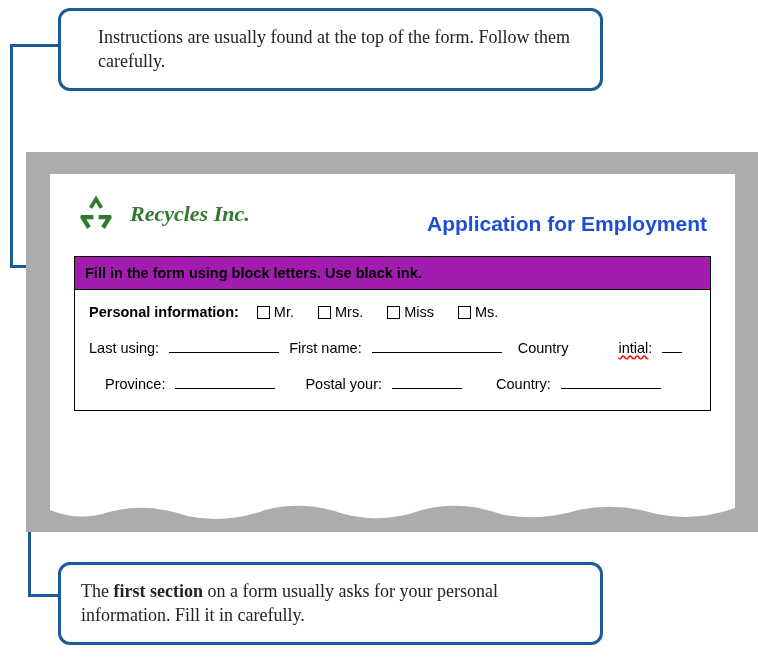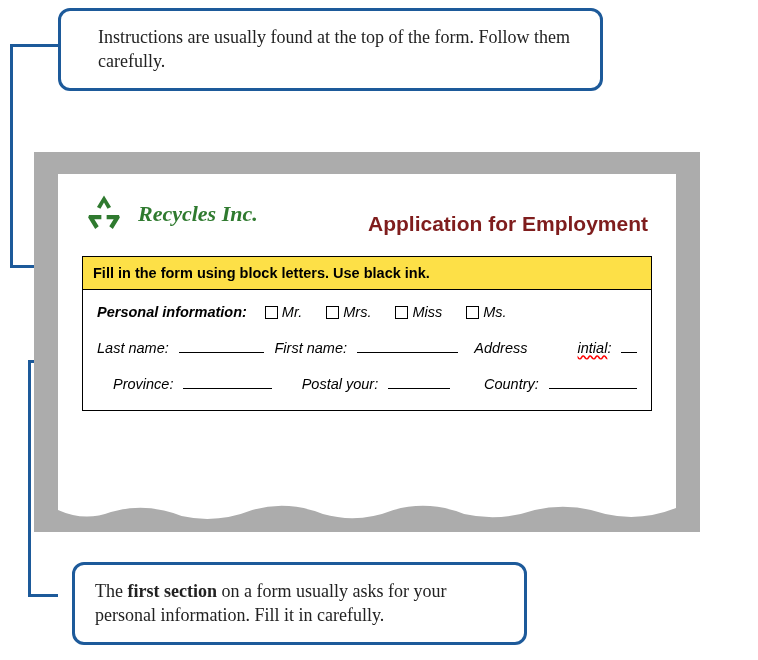--- a/index.html
+++ b/index.html
@@ -18,21 +18,21 @@
     border: 3px solid #1d5a9a;
     border-radius: 12px;
     background: #fff;
     padding: 14px 20px;
     font-family: Georgia, 'Times New Roman', serif;
     font-size: 18px;
     color: #222;
     line-height: 1.35;
   }
   .callout-top { left: 58px; top: 8px; width: 545px; padding-left: 37px; }
-  .callout-bottom { left: 72px; top: 562px; width: 455px; }
+  .callout-bottom { left: 58px; top: 562px; width: 545px; }
 
   
   .connector { position: absolute; background: #1d5a9a; }
   .conn-top-h { left: 10px; top: 44px; width: 48px; height: 3px; }
   .conn-top-v { left: 10px; top: 44px; width: 3px; height: 224px; }
   .arrow-top  { position:absolute; left:60px; top:258px; }
   .conn-top-arrowh { left:13px; top:265px; width:47px; height:3px; }
 
   .conn-bot-v { left: 28px; top: 360px; width: 3px; height: 236px; }
   .conn-bot-h { left: 28px; top: 594px; width: 30px; height: 3px; }
@@ -42,23 +42,23 @@
   .arrowhead {
     width: 0; height: 0;
     border-top: 7px solid transparent;
     border-bottom: 7px solid transparent;
     border-left: 12px solid #1d5a9a;
   }
 
   
   .panel {
     position: absolute;
-    left: 34px;
+    left: 26px;
     top: 152px;
-    width: 666px;
+    width: 733px;
     height: 380px;
     background: #acacac;
     overflow: hidden;
   }
   .form-sheet {
     position: absolute;
     left: 24px;
     top: 22px;
     right: 24px;
     bottom: 30px;
@@ -88,38 +88,38 @@
     font-family: "Comic Sans MS", "Brush Script MT", cursive;
     font-weight: bold;
     font-size: 22px;
     color: #2f7a2f;
     font-style: italic;
   }
   .app-title {
     font-family: Arial, sans-serif;
     font-size: 21px;
     font-weight: bold;
-    color: #7f1d1d;
+    color: #1d4ed8;
   }
 
   
   .form-box {
     margin: 12px 24px 0 24px;
     border: 1px solid #000;
     font-family: Arial, sans-serif;
     font-size: 14.5px;
   }
   .instr-bar {
-    background: #fde047;
+    background: #a21caf;
     padding: 8px 10px;
     font-weight: bold;
     border-bottom: 1px solid #000;
   }
   .section-body { padding: 14px 14px 12px 14px; }
-  .row { display:flex; align-items:baseline; gap:10px; margin-bottom:18px; white-space:nowrap;font-style:italic; }
+  .row { display:flex; align-items:baseline; gap:10px; margin-bottom:18px; white-space:nowrap; }
   .row:last-child { margin-bottom: 6px; margin-left: 16px; }
   .lbl-bold { font-weight: bold; }
   .sq {
     display:inline-block;
     width:13px; height:13px;
     border:1.5px solid #000;
     margin: 0 4px 0 8px;
     vertical-align: -2px;
   }
   .tlabel { margin-right: 6px; }
@@ -175,25 +175,25 @@
 
         <div class="row">
           <span class="lbl-bold">Personal  information:</span>
           <span><span class="sq"></span><span class="tlabel">Mr.</span></span>
           <span><span class="sq"></span><span class="tlabel">Mrs.</span></span>
           <span><span class="sq"></span><span class="tlabel">Miss</span></span>
           <span><span class="sq"></span><span class="tlabel">Ms.</span></span>
         </div>
 
         <div class="row">
-          <span>Last name:</span>
+          <span>Last using:</span>
           <span class="blank" style="width:110px"></span>
           <span style="">First name:</span>
           <span class="blank" style="width:130px"></span>
-          <span style="margin-left:6px"><span>Address </span><span class="spell-err">intial</span><span>:</span></span>
+          <span style="margin-left:6px"><span>Country </span><span class="spell-err">intial</span><span>:</span></span>
           <span class="blank" style="width:20px"></span>
         </div>
 
 
         <div class="row">
           <span>Province:</span>
           <span class="blank" style="width:100px"></span>
           <span style="margin-left:20px">Postal your:</span>
           <span class="blank" style="width:70px"></span>
           <span style="margin-left:24px">Country:</span>

